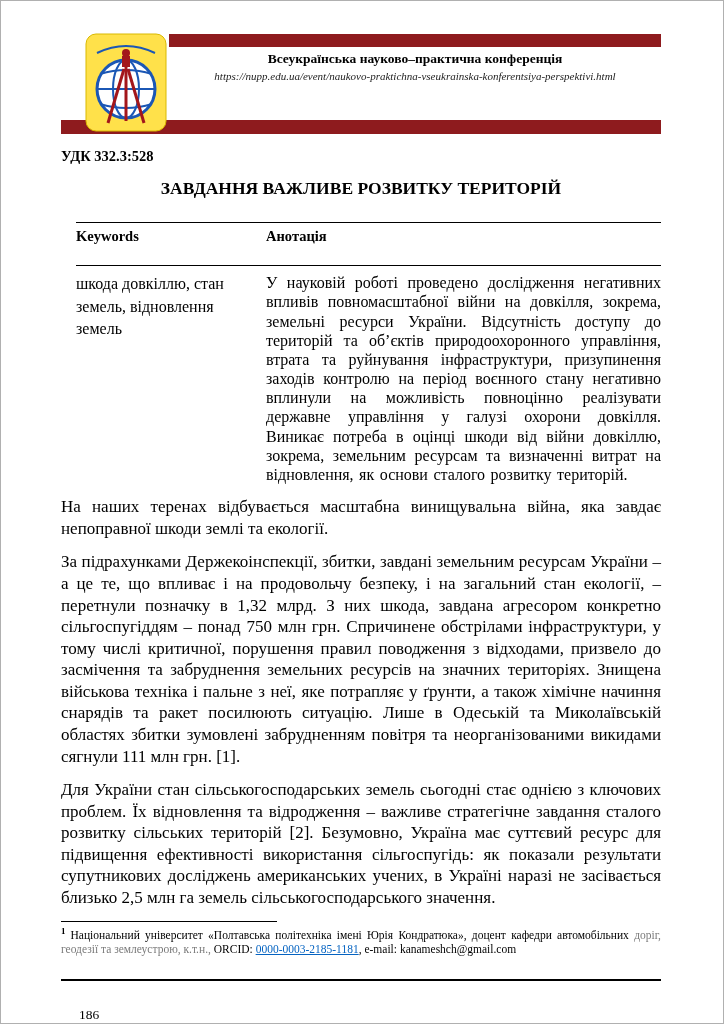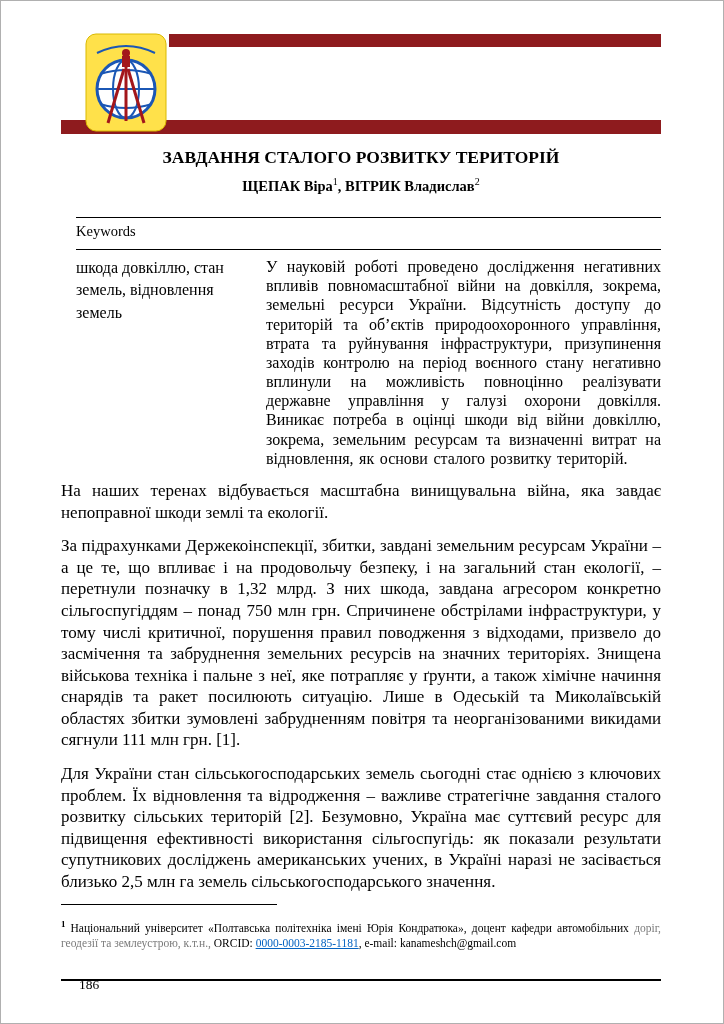--- a/index.html
+++ b/index.html
@@ -35,37 +35,37 @@
   .udc{margin-top:14px;font-weight:bold;font-size:14.5px;}
 
   .title{margin:11px 0 0;text-align:center;font-weight:bold;font-size:17.5px;line-height:1.38;}
   .title .tline{display:block;}
 
   .authors{margin-top:7px;text-align:center;font-weight:bold;font-size:14.5px;}
   .authors sup{font-size:10px;font-weight:normal;}
 
   
   .kw-table{margin:22px 0 0 15px;border-top:1.5px solid #000;}
-  .kw-head{display:flex;padding:5px 0 9px;border-bottom:1.5px solid #000;font-weight:normal;font-size:14.5px;}
+  .kw-head{display:flex;padding:5px 0 20px;border-bottom:1.5px solid #000;font-weight:bold;font-size:14.5px;}
   .kw-head .c1{width:190px;}
   .kw-head .c2{flex:1;}
   .kw-body{display:flex;padding-top:7px;font-size:16px;justify-content:center;}
   .kw-body .c1{width:190px;padding-right:24px;line-height:1.4;}
   .kw-body .c2{flex:1;text-align:justify;line-height:1.2;word-spacing:1.5px;}
 
   .body-text p{margin:12px 0 0;text-align:justify;font-size:17px;line-height:1.27;}
 
   .fn-rule{margin-top:12px;width:216px;border-top:1px solid #000;}
-  .footnote{margin-top:14px;font-size:11.5px;line-height:1.26;text-align:justify;}
+  .footnote{margin-top:4px;font-size:11.5px;line-height:1.26;text-align:justify;}
   .fn-mark{font-size:9px;margin-right:5px;font-weight:bold;}
   .muted{color:var(--muted);}
   .link{color:var(--link);text-decoration:underline;cursor:pointer;}
 
   .footer-rule{position:absolute;left:60px;right:62px;bottom:42px;border-top:2px solid #000;}
-  .page-number{position:absolute;left:78px;bottom:30px;font-size:13.5px;}
+  .page-number{position:absolute;left:78px;bottom:0;font-size:13.5px;}
 </style>
 </head>
 <body>
 
 <div class="page">
   <div class="content">
 
     <div class="header">
       <div class="bar-top"></div>
       <div class="bar-bottom"></div>
@@ -79,33 +79,36 @@
           <path d="M15 43 Q41 35 67 43" fill="none" stroke="#1B57B5" stroke-width="2"></path>
           <path d="M15 73 Q41 81 67 73" fill="none" stroke="#1B57B5" stroke-width="2"></path>
           <circle cx="41" cy="22" r="4" fill="#A3161B"></circle>
           <rect x="37" y="25" width="8" height="11" fill="#A3161B"></rect>
           <line x1="41" y1="36" x2="41" y2="90" stroke="#A3161B" stroke-width="3"></line>
           <line x1="39" y1="38" x2="23" y2="92" stroke="#A3161B" stroke-width="3"></line>
           <line x1="43" y1="38" x2="59" y2="92" stroke="#A3161B" stroke-width="3"></line>
         </svg>
       </div>
       <div class="header-text">
+        <div class="h-line1">Всеукраїнська науково–практична конференція</div>
+        <div class="h-url">https://nupp.edu.ua/event/naukovo-praktichna-vseukrainska-konferentsiya-perspektivi.html</div>
       </div>
     </div>
 
+    <div class="udc">УДК 332.3:528</div>
 
     <h1 class="title">
-        <span class="tline">ЗАВДАННЯ СТАЛОГО РОЗВИТКУ ТЕРИТОРІЙ</span>
+        <span class="tline">ЗАВДАННЯ ВАЖЛИВЕ РОЗВИТКУ ТЕРИТОРІЙ</span>
       </h1>
 
-    <div class="authors"><span>ЩЕПАК Віра</span><sup>1</sup><span>, </span><span>ВІТРИК Владислав</span><sup>2</sup></div>
 
     <div class="kw-table">
       <div class="kw-head">
         <div class="c1">Keywords</div>
+        <div class="c2">Анотація</div>
       </div>
       <div class="kw-body">
         <div class="c1">шкода довкіллю, стан земель, відновлення земель</div>
         <div class="c2">У науковій роботі проведено дослідження негативних впливів повномасштабної війни на довкілля, зокрема, земельні ресурси України. Відсутність доступу до територій та об’єктів природоохоронного управління, втрата та руйнування інфраструктури, призупинення заходів контролю на період воєнного стану негативно вплинули на можливість повноцінно реалізувати державне управління у галузі охорони довкілля. Виникає потреба в оцінці шкоди від війни довкіллю,  зокрема, земельним ресурсам та визначенні витрат на відновлення, як основи сталого розвитку територій.</div>
       </div>
     </div>
 
     <div class="body-text">
       <p>На  наших теренах відбувається масштабна винищувальна війна, яка завдає непоправної шкоди землі та екології.</p>
       <p>За підрахунками Держекоінспекції, збитки, завдані земельним ресурсам України – а це те, що впливає і на продовольчу безпеку, і на загальний стан екології, – перетнули позначку в 1,32 млрд. З них шкода, завдана агресором конкретно сільгоспугіддям – понад 750 млн грн. Спричинене обстрілами інфраструктури, у тому числі критичної, порушення правил поводження з відходами, призвело до засмічення та забруднення земельних ресурсів на значних територіях. Знищена військова техніка і пальне з неї, яке потрапляє у ґрунти, а також хімічне начиння снарядів та ракет посилюють ситуацію. Лише в Одеській та Миколаївській областях збитки зумовлені забрудненням повітря та неорганізованими викидами сягнули 111 млн грн. [1].</p>

